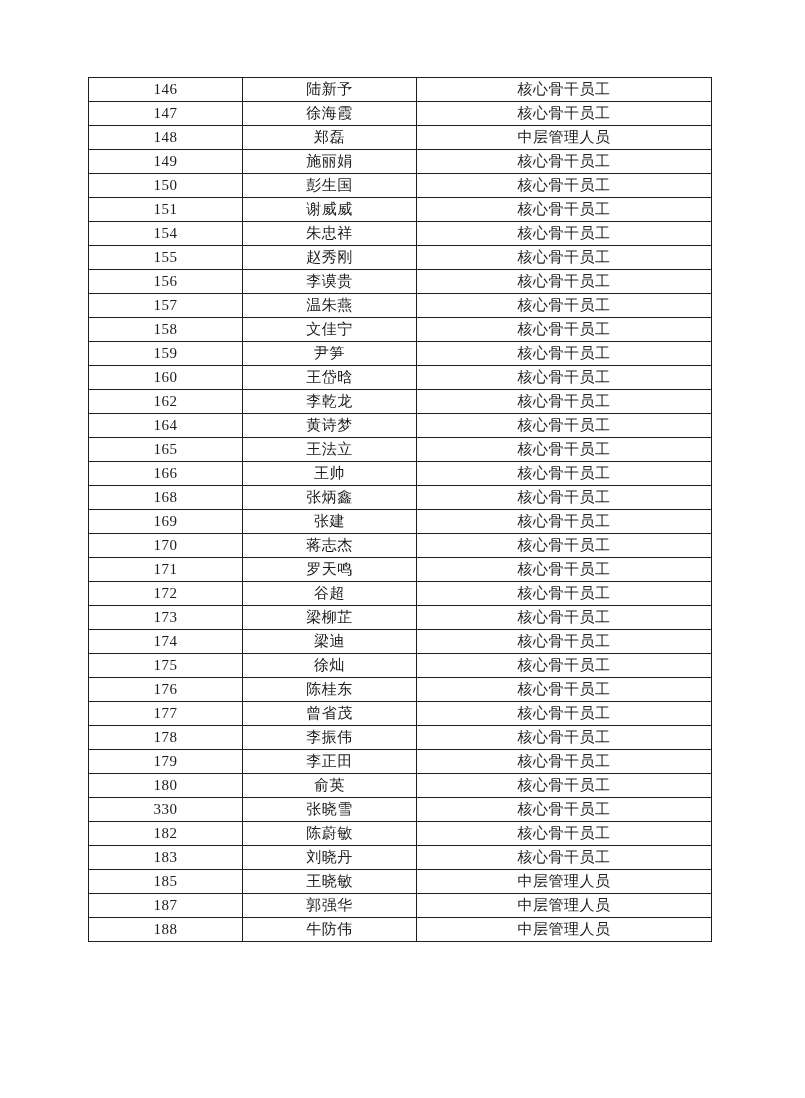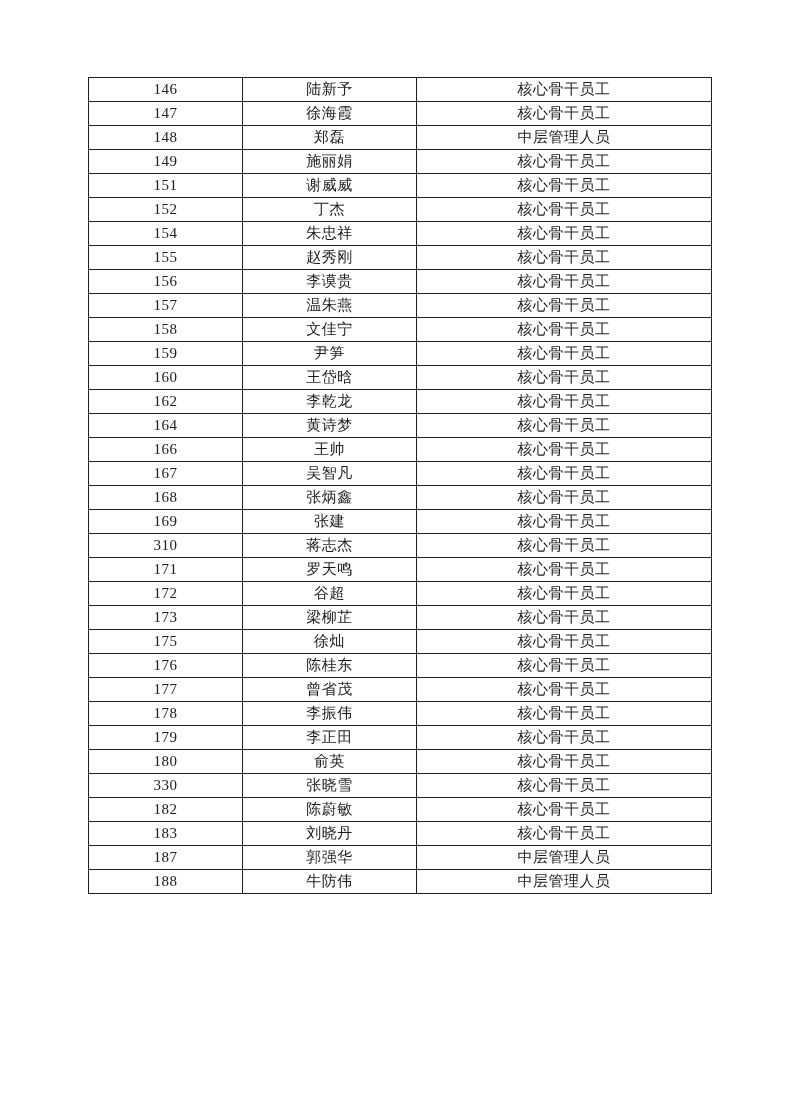--- a/index.html
+++ b/index.html
@@ -61,30 +61,30 @@
           <td class="col-num">148</td>
           <td class="col-name">郑磊</td>
           <td class="col-category">中层管理人员</td>
         </tr>
         <tr>
           <td class="col-num">149</td>
           <td class="col-name">施丽娟</td>
           <td class="col-category">核心骨干员工</td>
         </tr>
         <tr>
+          <td class="col-num">150</td>
+          <td class="col-name">彭生国</td>
+          <td class="col-category">核心骨干员工</td>
+        </tr>
+        <tr>
           <td class="col-num">151</td>
           <td class="col-name">谢威威</td>
           <td class="col-category">核心骨干员工</td>
         </tr>
         <tr>
-          <td class="col-num">152</td>
-          <td class="col-name">丁杰</td>
-          <td class="col-category">核心骨干员工</td>
-        </tr>
-        <tr>
           <td class="col-num">154</td>
           <td class="col-name">朱忠祥</td>
           <td class="col-category">核心骨干员工</td>
         </tr>
         <tr>
           <td class="col-num">155</td>
           <td class="col-name">赵秀刚</td>
           <td class="col-category">核心骨干员工</td>
         </tr>
         <tr>
@@ -116,60 +116,65 @@
           <td class="col-num">162</td>
           <td class="col-name">李乾龙</td>
           <td class="col-category">核心骨干员工</td>
         </tr>
         <tr>
           <td class="col-num">164</td>
           <td class="col-name">黄诗梦</td>
           <td class="col-category">核心骨干员工</td>
         </tr>
         <tr>
+          <td class="col-num">165</td>
+          <td class="col-name">王法立</td>
+          <td class="col-category">核心骨干员工</td>
+        </tr>
+        <tr>
           <td class="col-num">166</td>
           <td class="col-name">王帅</td>
           <td class="col-category">核心骨干员工</td>
         </tr>
         <tr>
-          <td class="col-num">167</td>
-          <td class="col-name">吴智凡</td>
-          <td class="col-category">核心骨干员工</td>
-        </tr>
-        <tr>
           <td class="col-num">168</td>
           <td class="col-name">张炳鑫</td>
           <td class="col-category">核心骨干员工</td>
         </tr>
         <tr>
           <td class="col-num">169</td>
           <td class="col-name">张建</td>
           <td class="col-category">核心骨干员工</td>
         </tr>
         <tr>
-          <td class="col-num">310</td>
+          <td class="col-num">170</td>
           <td class="col-name">蒋志杰</td>
           <td class="col-category">核心骨干员工</td>
         </tr>
         <tr>
           <td class="col-num">171</td>
           <td class="col-name">罗天鸣</td>
           <td class="col-category">核心骨干员工</td>
         </tr>
         <tr>
           <td class="col-num">172</td>
           <td class="col-name">谷超</td>
           <td class="col-category">核心骨干员工</td>
         </tr>
         <tr>
           <td class="col-num">173</td>
           <td class="col-name">梁柳芷</td>
           <td class="col-category">核心骨干员工</td>
         </tr>
         <tr>
+          <td class="col-num">174</td>
+          <td class="col-name">梁迪</td>
+          <td class="col-category">核心骨干员工</td>
+        </tr>
+        <tr>
           <td class="col-num">175</td>
           <td class="col-name">徐灿</td>
           <td class="col-category">核心骨干员工</td>
         </tr>
         <tr>
           <td class="col-num">176</td>
           <td class="col-name">陈桂东</td>
           <td class="col-category">核心骨干员工</td>
         </tr>
         <tr>
@@ -199,20 +204,25 @@
         </tr>
         <tr>
           <td class="col-num">182</td>
           <td class="col-name">陈蔚敏</td>
           <td class="col-category">核心骨干员工</td>
         </tr>
         <tr>
           <td class="col-num">183</td>
           <td class="col-name">刘晓丹</td>
           <td class="col-category">核心骨干员工</td>
+        </tr>
+        <tr>
+          <td class="col-num">185</td>
+          <td class="col-name">王晓敏</td>
+          <td class="col-category">中层管理人员</td>
         </tr>
         <tr>
           <td class="col-num">187</td>
           <td class="col-name">郭强华</td>
           <td class="col-category">中层管理人员</td>
         </tr>
         <tr>
           <td class="col-num">188</td>
           <td class="col-name">牛防伟</td>
           <td class="col-category">中层管理人员</td>

